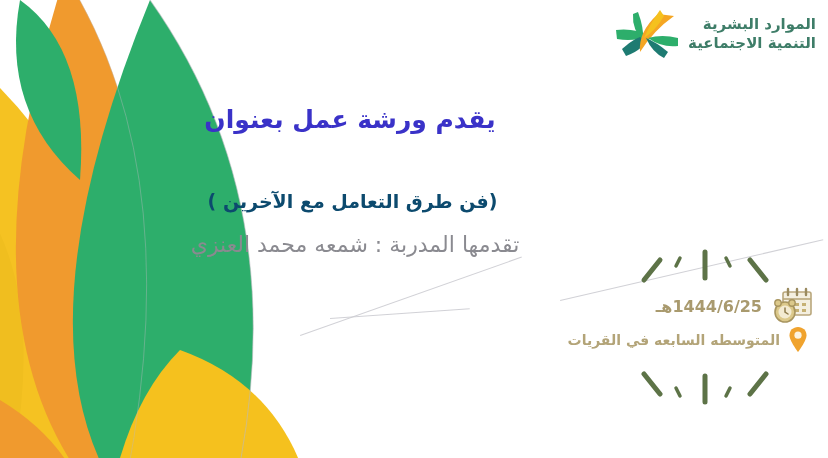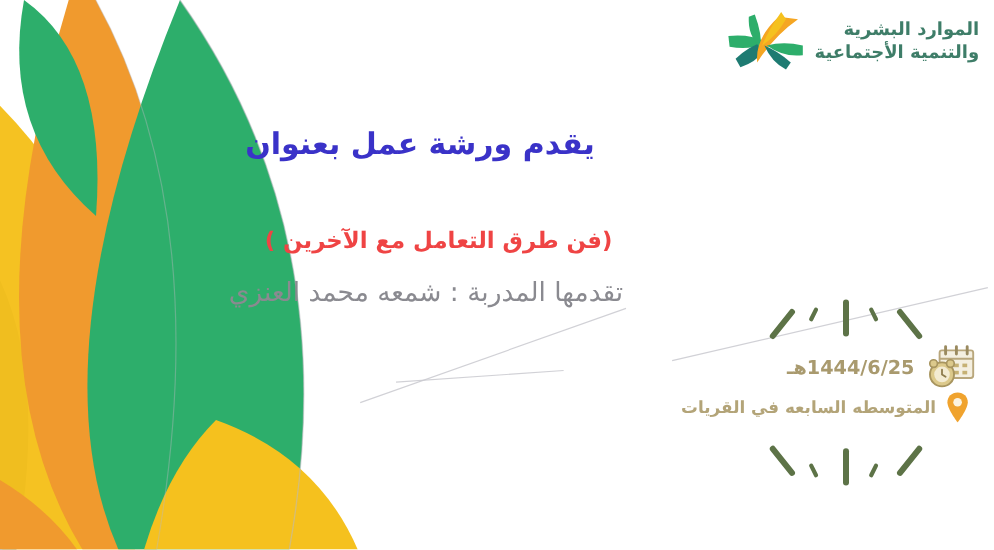--- a/index.html
+++ b/index.html
@@ -75,25 +75,24 @@
     direction: rtl;
   }
   #headline .ln { display: block; }
 
   #workshop-title {
     position: absolute;
     top: 190px;
     left: 0;
     width: 705px;
     text-align: center;
-    color: #ef4444;
+    color: #0c4a6e;
     font-size: 19px;
     font-weight: 700;
     direction: rtl;
-    margin-left: 13px;
   }
 
   #trainer-line {
     position: absolute;
     top: 232px;
     left: 0;
     width: 710px;
     text-align: center;
     color: #8A8A90;
     font-size: 22px;
@@ -169,21 +168,21 @@
     </svg>
   </div>
 
   <div class="hairline" id="hairline-a"></div>
   <div class="hairline" id="hairline-b"></div>
   <div class="hairline" id="hairline-c"></div>
 
   <div id="logo-block">
     <div id="logo-wordmark">
       <span class="ln">الموارد البشرية</span>
-      <span class="ln">والتنمية الأجتماعية</span>
+      <span class="ln">التنمية الاجتماعية</span>
     </div>
     <div id="logo-mark">
       <svg viewBox="0 0 68 52" xmlns="http://www.w3.org/2000/svg">
         <path d="M4 22 Q24 20 36 28 Q22 34 5 31 Z" fill="#2DAE6B"></path>
         <path d="M10 41 Q24 28 38 26 Q32 42 14 48 Z" fill="#1E7B72"></path>
         <path d="M26 4 Q32 20 31 32 Q20 22 21 6 Z" fill="#2DAE6B"></path>
         <path d="M62 8 Q42 22 28 44 Q26 24 46 6 Z" fill="#F5A623"></path>
         <path d="M66 30 Q50 26 36 30 Q50 40 66 38 Z" fill="#2DAE6B"></path>
         <path d="M56 44 Q44 34 34 30 Q40 44 52 50 Z" fill="#1E7B72"></path>
         <path d="M48 2 Q38 16 32 30 Q44 22 52 8 Z" fill="#F5C11E"></path>

